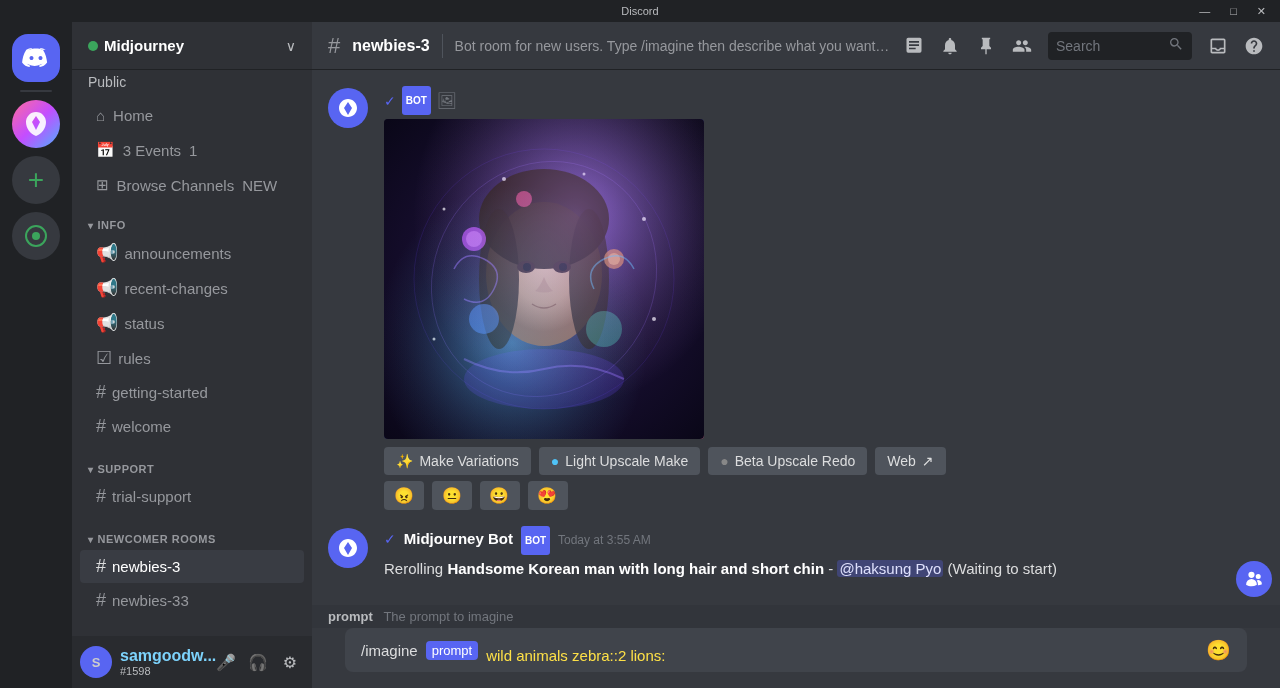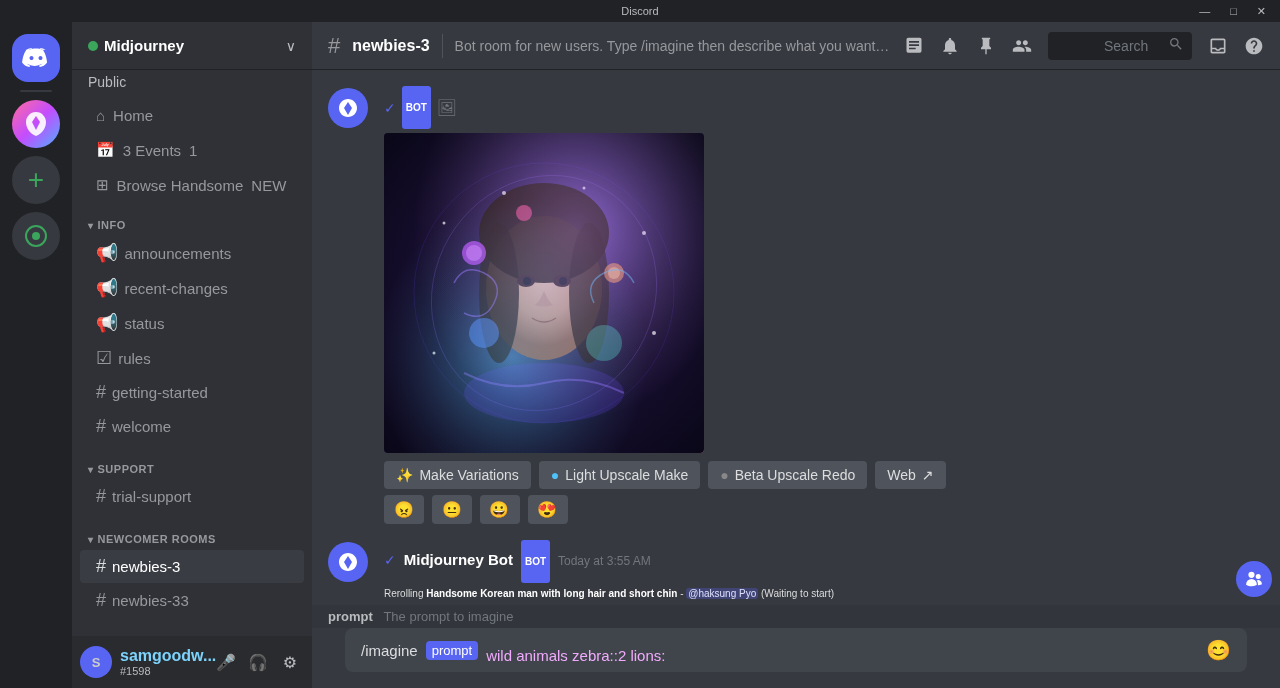--- a/index.html
+++ b/index.html
@@ -292,21 +292,20 @@
       padding: 0 8px;
       gap: 8px;
       width: 144px;
       height: 28px;
       cursor: text;
     }
     .search-bar-placeholder {
       color: #72767d;
       font-size: 14px;
       flex: 1;
-      margin-left: 48px;
     }
     .search-bar-icon { color: #72767d; font-size: 14px; }
 
     
     .messages-area {
       flex: 1;
       overflow-y: auto;
       padding: 16px 16px 0;
       display: flex;
       flex-direction: column;
@@ -343,30 +342,30 @@
       gap: 8px;
       margin-bottom: 4px;
     }
     .message-author { font-weight: 700; font-size: 15px; }
     .message-author.bot-author { color: white; }
     .bot-badge {
       background: #5865f2;
       color: white;
       font-size: 10px;
       font-weight: 700;
-      padding: 16px 4px;
+      padding: 9px 4px;
       border-radius: 3px;
       text-transform: uppercase;
     }
     .verified-badge {
       color: #5865f2;
       font-size: 14px;
     }
     .message-timestamp { font-size: 12px; color: #72767d; }
-    .message-text { font-size: 10px; line-height: 1.375; color: #dcddde; }
+    .message-text { font-size: 15px; line-height: 1.375; color: #dcddde; }
     .message-text strong { color: white; font-weight: 600; }
     .message-text .mention {
       background: rgba(88, 101, 242, 0.3);
       color: #dee0fc;
       border-radius: 3px;
       padding: 0 2px;
     }
 
     
     .action-buttons {
@@ -439,21 +438,21 @@
       padding: 2px 6px;
       border-radius: 4px;
       margin: 0 4px;
       font-weight: 500;
     }
     .chat-input-field {
       flex: 1;
       background: transparent;
       border: none;
       outline: none;
-      color: #f0abfc;
+      color: #fde047;
       font-size: 15px;
       font-family: inherit;
       caret-color: white;
       margin-top: 10px;
     }
     .chat-input-emoji {
       color: #b9bbbe;
       font-size: 20px;
       cursor: pointer;
       flex-shrink: 0;
@@ -551,21 +550,21 @@
         <span>⌂</span>
         <span>Home</span>
       </div>
       <div class="nav-item">
         <span>📅</span>
         <span>3 Events</span>
         <span class="badge">1</span>
       </div>
       <div class="nav-item">
         <span>⊞</span>
-        <span>Browse Handsome</span>
+        <span>Browse Channels</span>
         <span class="new-badge">NEW</span>
       </div>
 
       <div class="channel-section">
         <div class="channel-category">
           <span class="channel-category-arrow">▾</span>
           <span>INFO</span>
         </div>
         <div class="channel-item">
           <span class="channel-icon">📢</span>

